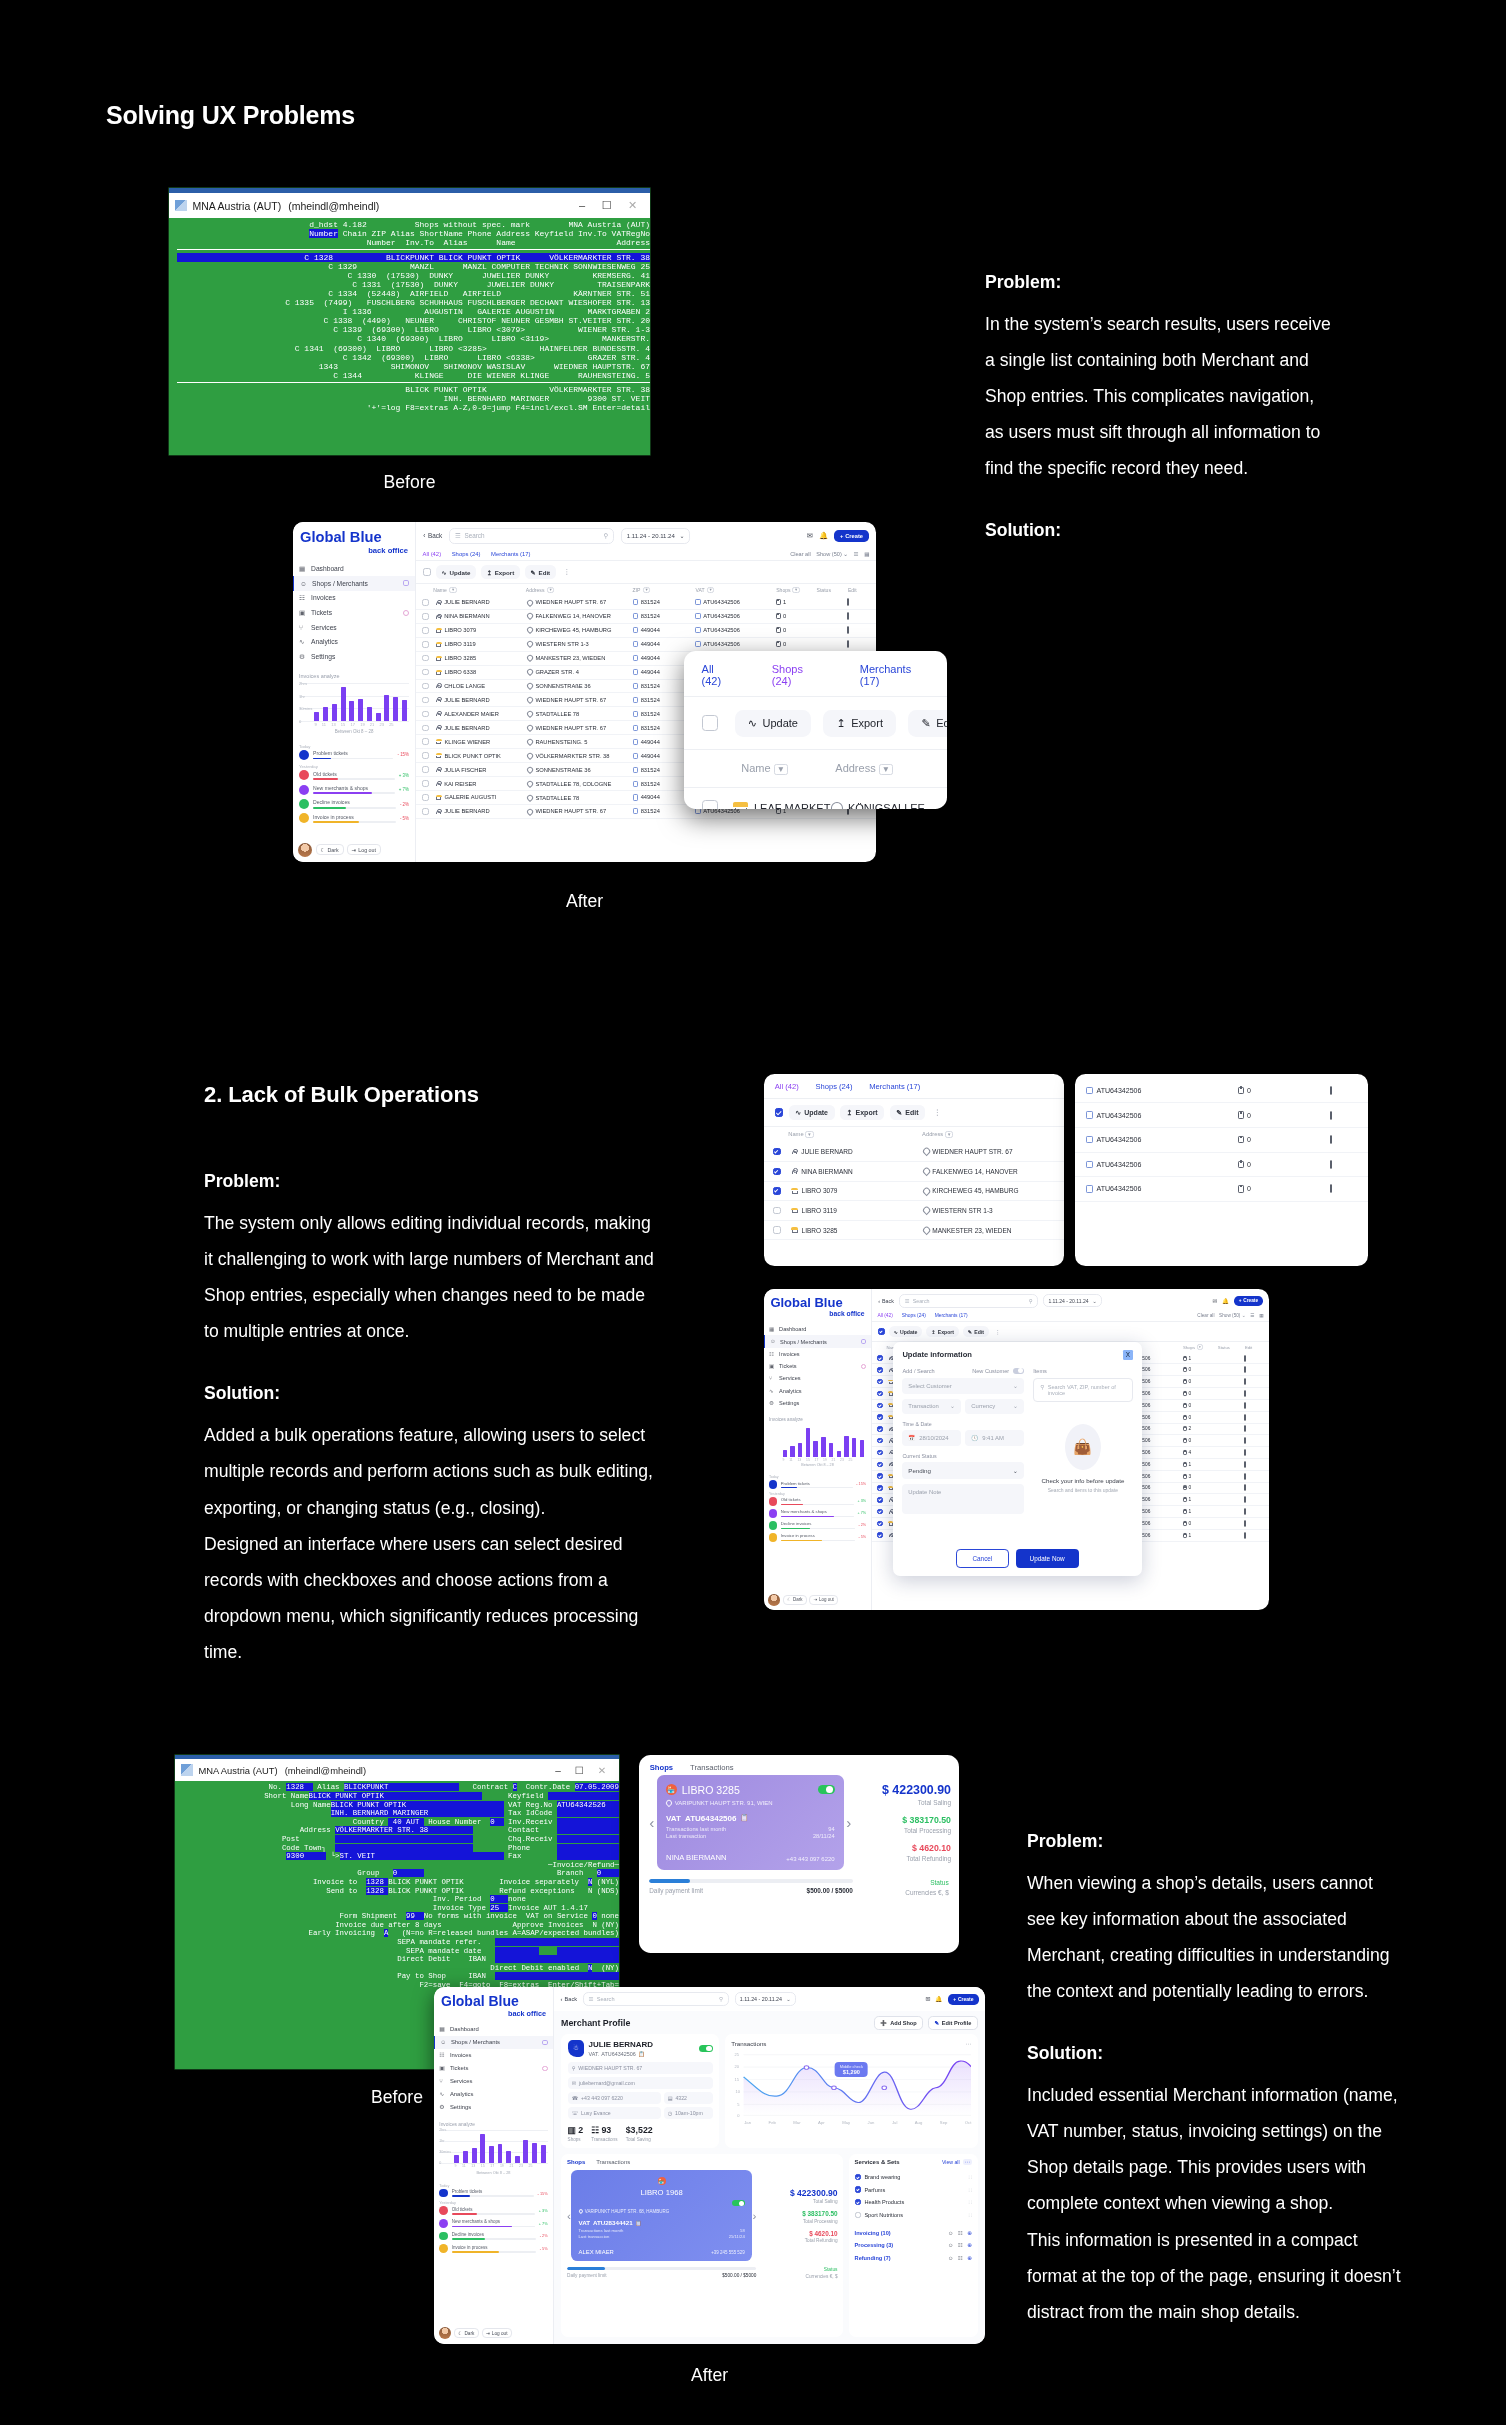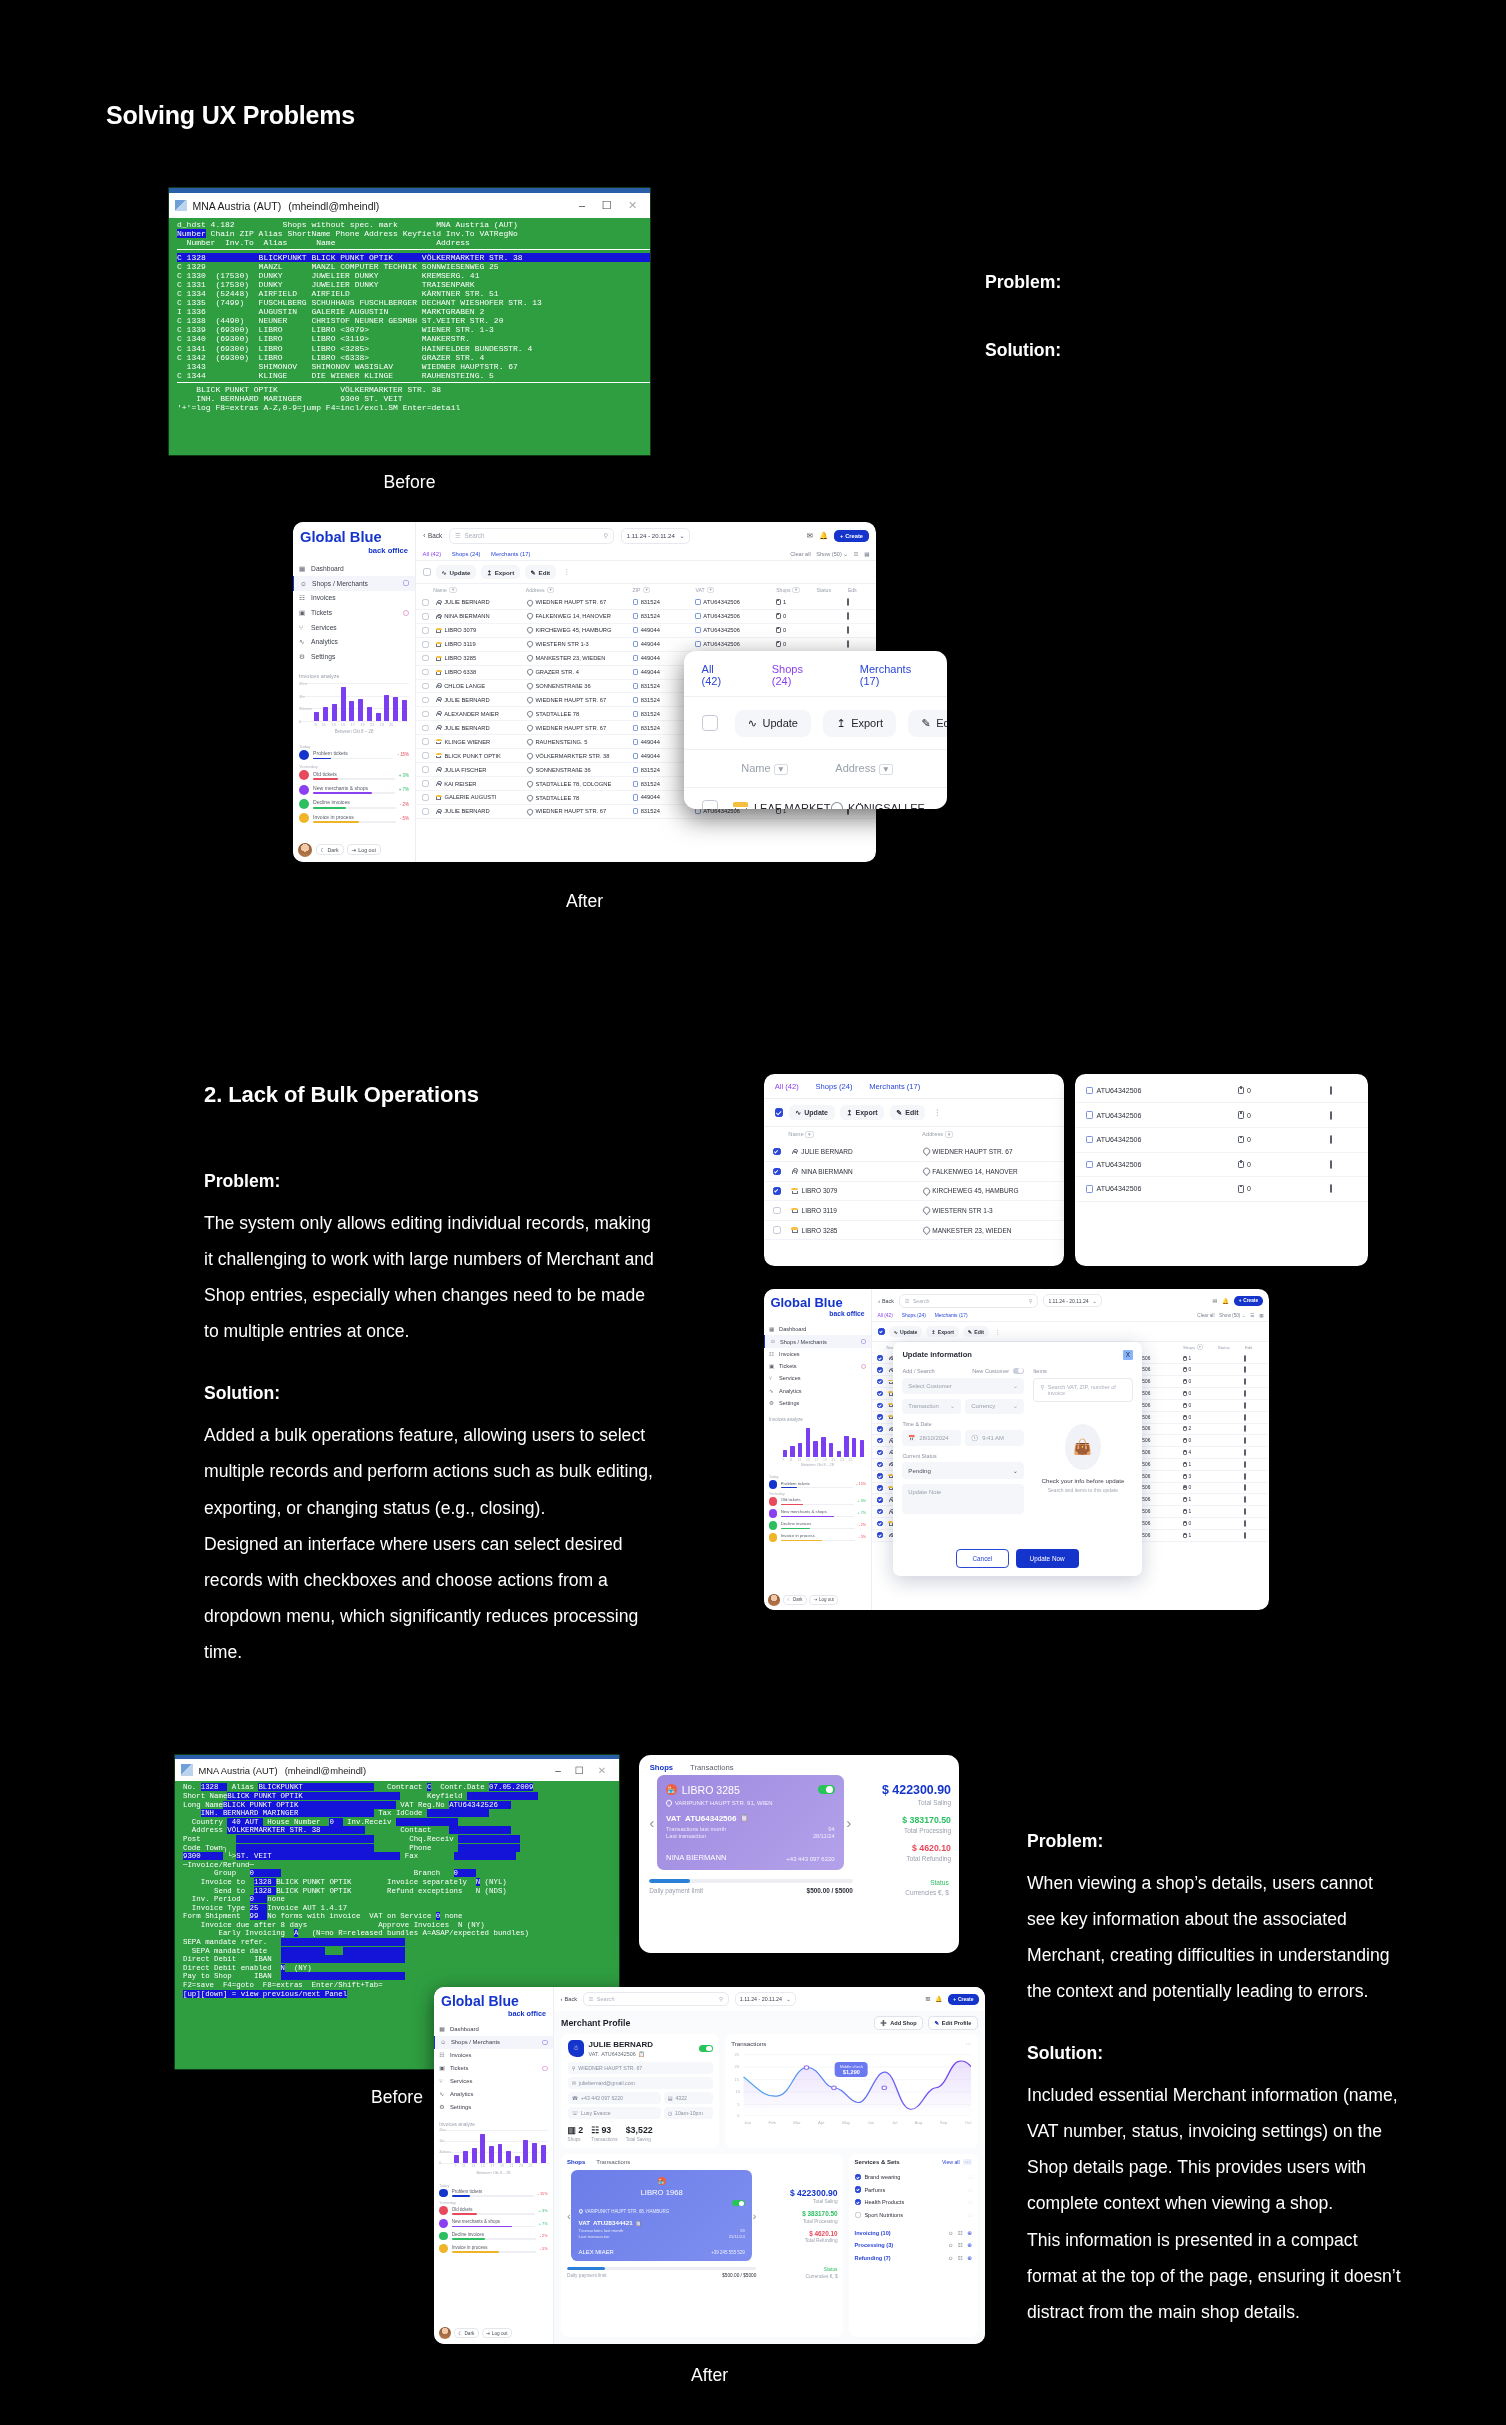--- a/index.html
+++ b/index.html
@@ -28,21 +28,21 @@
   .term-bar .tb-ico{width:11.7px;height:11.7px;background:#4a7ebb;margin-right:5.9px;flex:0 0 auto;
      background:linear-gradient(135deg,#6f9fd8 45%,#bcd3ee 45%);}
   .term-bar .tb-title{font-family:"Liberation Sans",sans-serif;font-size:10.5px;white-space:nowrap;}
   .term-bar .tb-user{font-size:10.5px;margin-left:7px;color:#222;}
   .term-bar .tb-ctl{margin-left:auto;display:flex;gap:16.4px;padding-right:7px;color:#444;font-size:11px;}
   .term-body{font-family:"Liberation Mono","DejaVu Sans Mono",monospace;color:#fff;
       font-size:8px;line-height:9.1px;padding:2.3px 0 1.2px 0;white-space:pre;}
   .term-body .hl{background:#1414d8;color:#fff;}
   .term-body .row-sel{background:#1414d8;display:block;}
   .term-body .sep{display:block;border-top:1.2px solid #fff;margin:1.8px 0 2.3px 0;height:0;}
-  .term-body .line{display:block;padding-left:8px;}
+  .term-body .line{display:block;padding-left:8px;text-align:right;}
 
   
   .dash{position:absolute;background:#fff;border-radius:10.5px;overflow:hidden;
      box-shadow:0 5.9px 20px rgba(0,0,0,.55);color:#2a2a33;}
   .dash-inner{display:flex;height:100%;}
   .d-side{background:#fff;border-right:0.6px solid #eceef3;flex:0 0 auto;display:flex;flex-direction:column;}
   .d-logo{font-weight:700;color:#1434cb;line-height:1;}
   .d-logo small{display:block;text-align:right;font-size:.52em;margin-top:.25em;}
   .d-nav{margin-top:1em;}
   .d-nav-item{display:flex;align-items:center;gap:.7em;padding:.55em .9em;font-size:1em;color:#3b3f4a;}
@@ -2255,20 +2255,21 @@
         </div>
       </div>
     </div>
   </div>
 </div>
 <div class="caption" style="left:434px;top:2365px;width:551px;">After</div>
 
 <div class="txt-col" style="left:985px;top:208px;width:352px;">
   <div style="height:64px"></div>
   <div class="blk-label">Problem:</div>
+  <div class="blk-body">In the system’s search results, users receive a single list containing both Merchant and Shop entries. This complicates navigation, as users must sift through all information to find the specific record they need.</div>
   <div class="blk-gap"></div>
   <div class="blk-label">Solution:</div>
 </div>
 
 <div class="txt-col" style="left:1027px;top:1767px;width:375px;">
   <div style="height:64px"></div>
   <div class="blk-label">Problem:</div>
   <div class="blk-body">When viewing a shop’s details, users cannot see key information about the associated Merchant, creating difficulties in understanding the context and potentially leading to errors.</div>
   <div class="blk-gap"></div>
   <div class="blk-label">Solution:</div>

